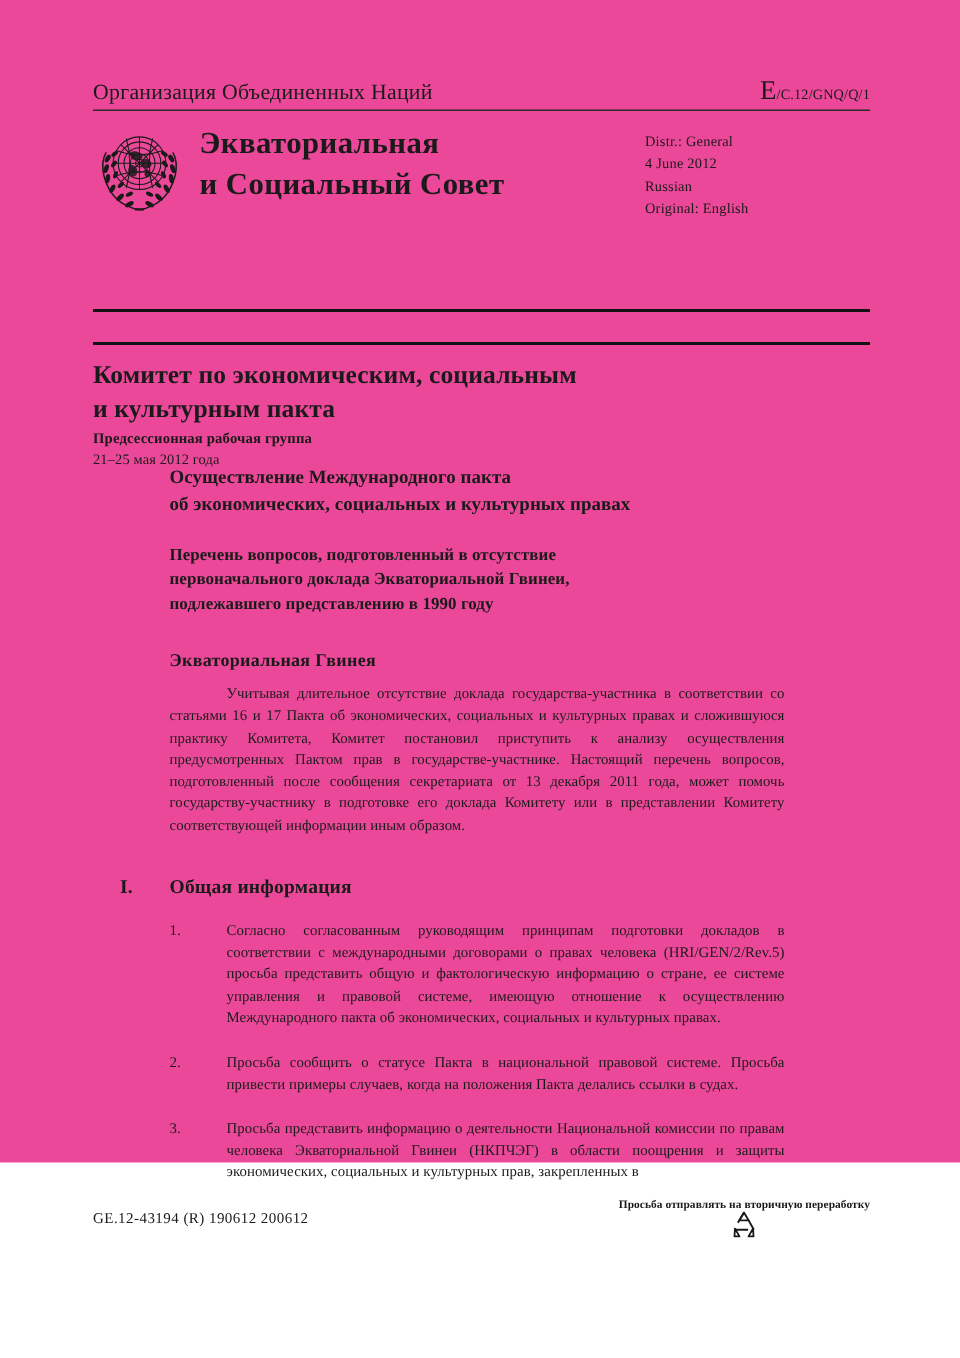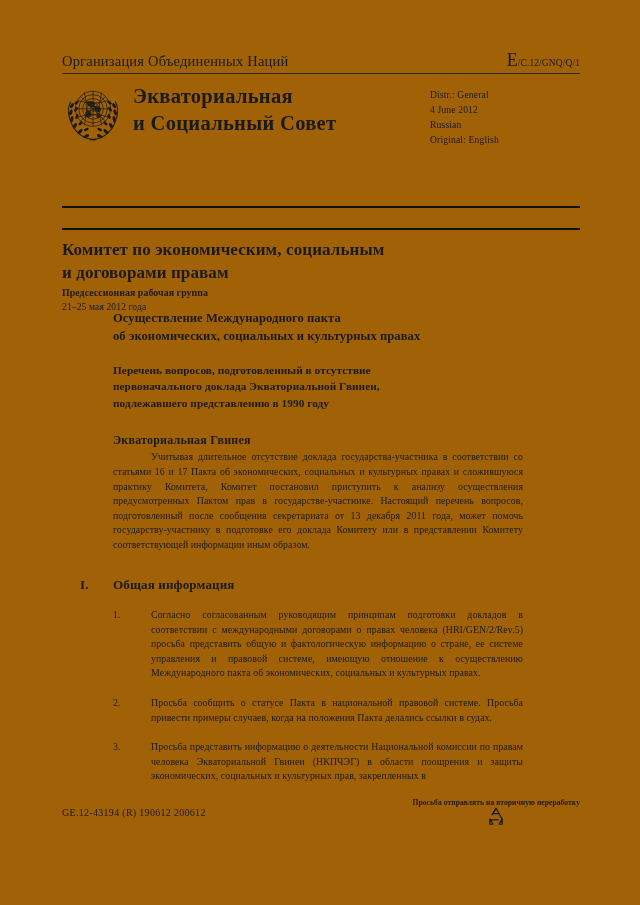--- a/index.html
+++ b/index.html
@@ -14,22 +14,22 @@
     position: relative;
     font-family: "Liberation Serif", "DejaVu Serif", serif;
     color: #1a1a1a;
     overflow: hidden;
   }
 
   .page {
     position: absolute;
     left: 0; top: 0;
     width: 640px;
-    height: 905px;
-    background: #a16207;
+    height: 775px;
+    background: #ec4899;
   }
 
   
   .masthead {
     position: absolute;
     left: 62px;
     top: 50px;
     width: 518px;
   }
   .org-line {
@@ -165,21 +165,21 @@
 
   p.para {
     font-size: 9.9px;
     line-height: 1.47;
     text-align: justify;
     margin: 0;
     letter-spacing: 0.05px;
     text-indent: 38px;
   }
   p.intro-para {
-    margin-top: 2px;
+    margin-top: 8px;
   }
 
   .section-head {
     display: flex;
     margin-top: 25px;
     margin-left: -33px;
     font-weight: bold;
     font-size: 13px;
     letter-spacing: 0.15px;
   }
@@ -322,21 +322,21 @@
       </div>
     </div>
   </div>
 
   <hr class="rule-thick after-masthead">
   <hr class="rule-thick before-committee">
 
   <div class="committee">
     <div class="committee-name">
       <div>Комитет по экономическим, социальным</div>
-      <div>и договорами правам</div>
+      <div>и культурным пакта</div>
     </div>
     <div class="committee-group">Предсессионная рабочая группа</div>
     <div class="committee-dates">21–25 мая 2012 года</div>
   </div>
 
   <div class="content">
 
     <div class="h-main">
       <div>Осуществление Международного пакта</div>
       <div>об экономических, социальных и культурных правах</div>

